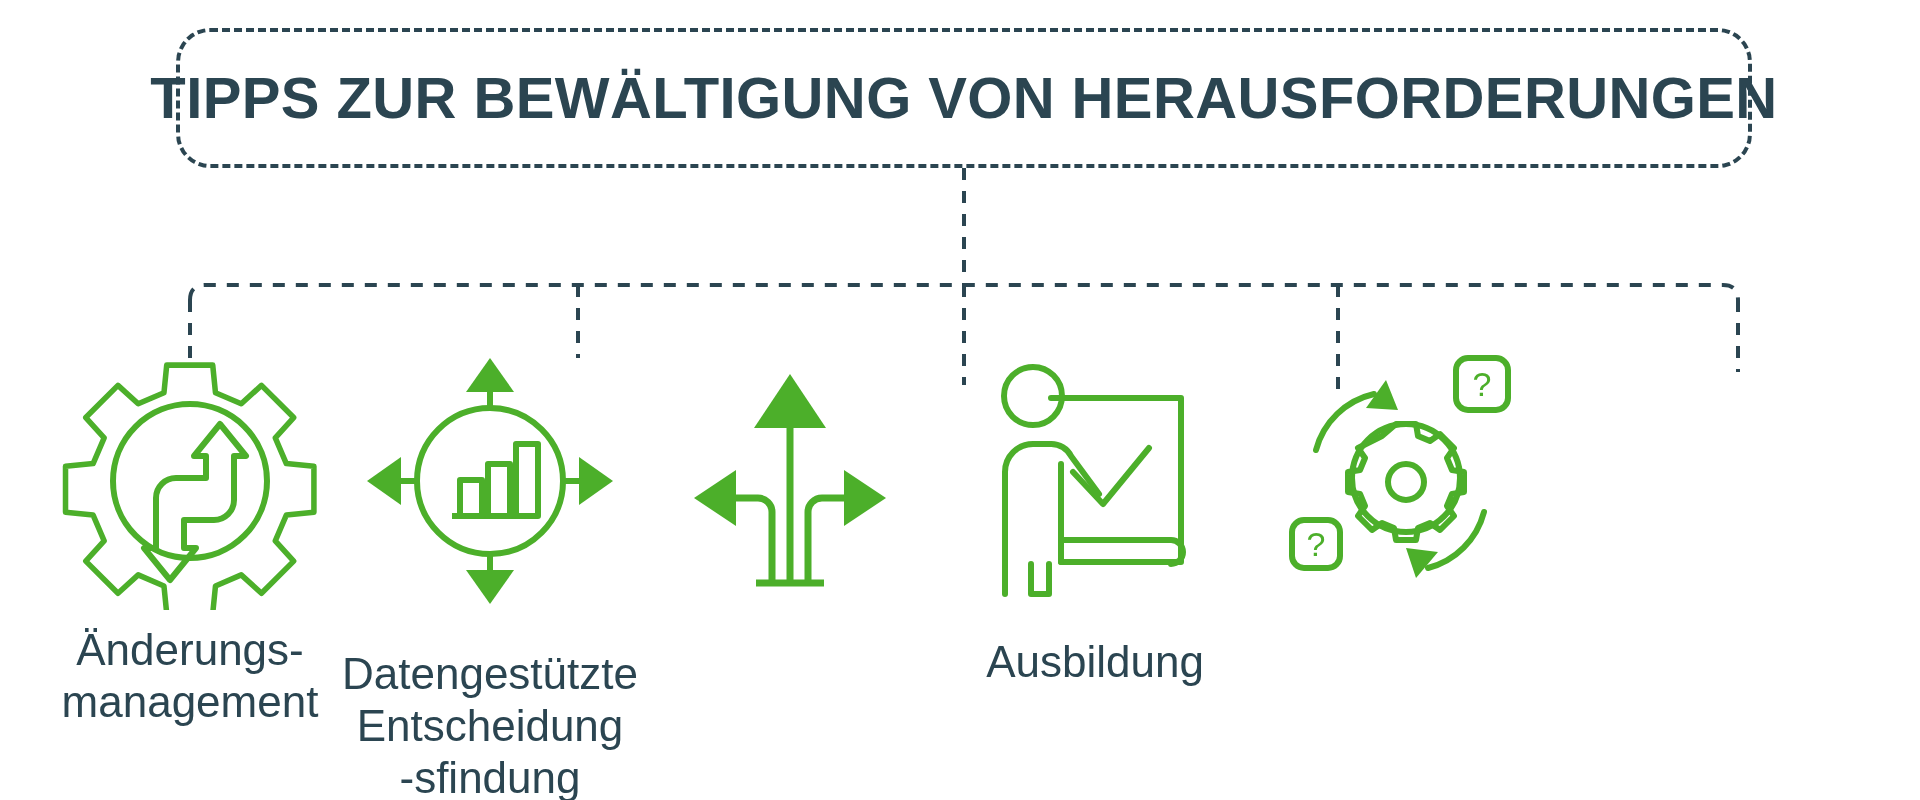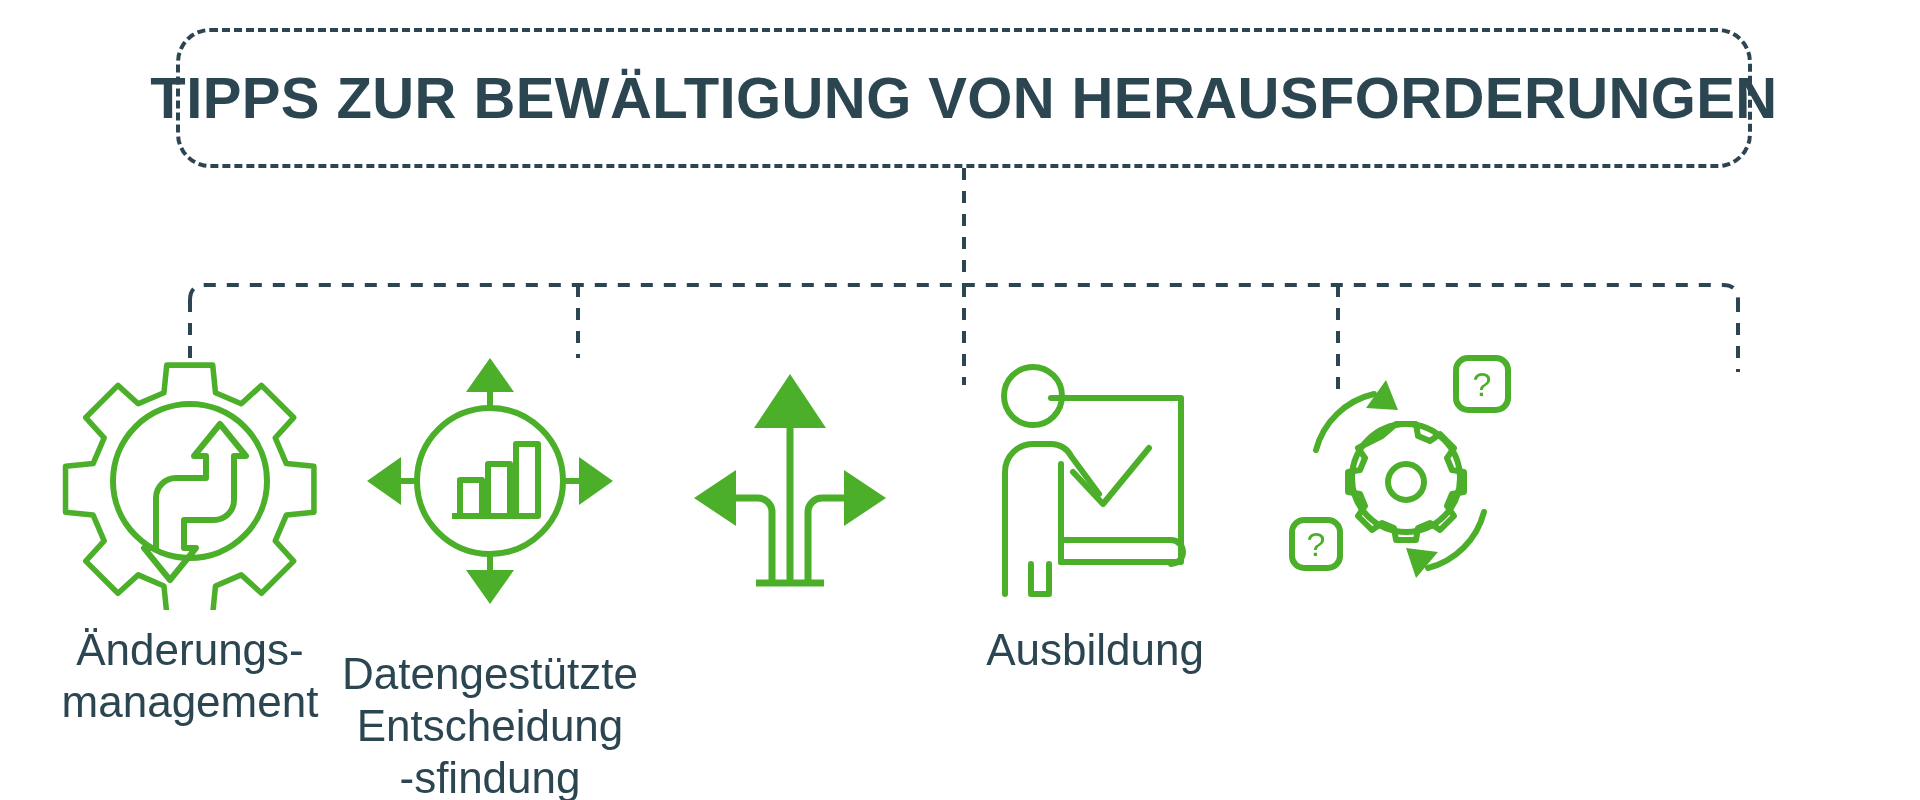--- a/index.html
+++ b/index.html
@@ -52,21 +52,21 @@
     margin-top:14px;
     font-size:44px;
     line-height:1.18;
     color:#2b4551;
     text-align:center;
     white-space:pre-line;
   }
   .c0{left:40px;}
   .c1{left:340px;gap:24px;}
   .c2{left:640px;}
-  .c3{left:945px;}
+  .c3{left:945px;gap:12px;}
   .c4{left:1250px;}
 </style>
 </head>
 <body>
 
 <div id="stage">
 
   <div class="title-box">
     <div class="title-text">TIPPS ZUR BEWÄLTIGUNG VON HERAUSFORDERUNGEN</div>
   </div>

